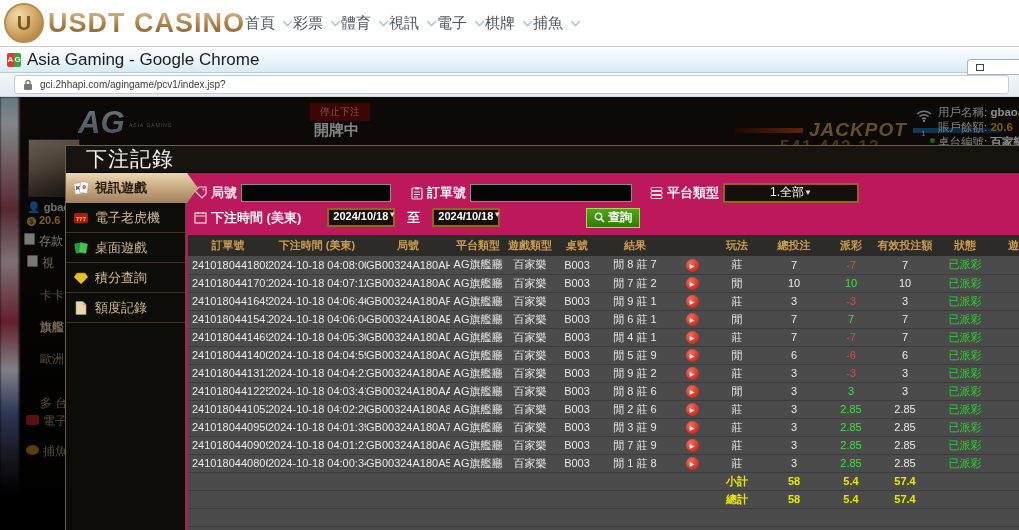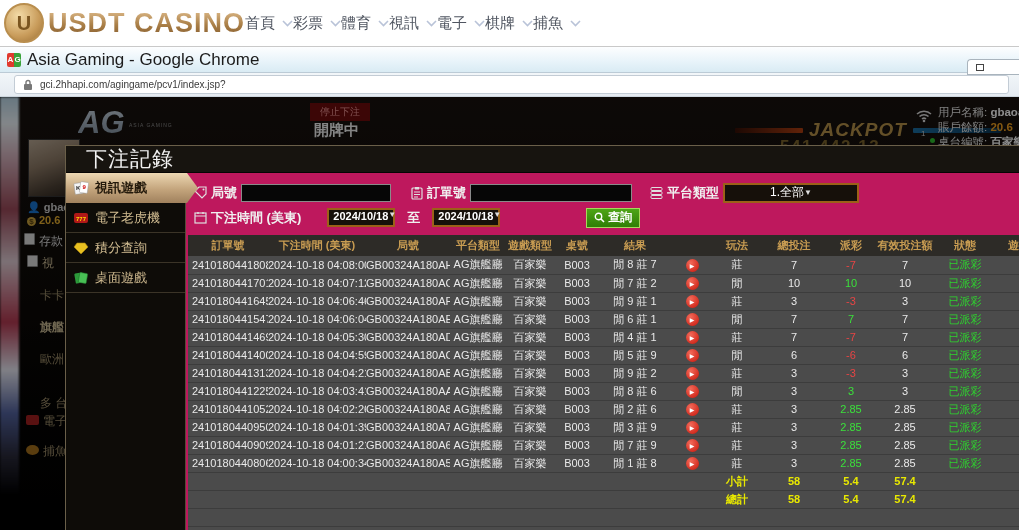--- a/index.html
+++ b/index.html
@@ -256,30 +256,37 @@
           </div>
           <div class="side-item">
             <svg width="16" height="16" viewBox="0 0 16 16">
                 <rect x="1" y="3" width="14" height="10" rx="2" fill="#b01818"></rect>
                 <text x="3" y="10.5" font-size="6" fill="#ffd700" font-weight="bold">777</text>
               </svg>
             <span>電子老虎機</span>
           </div>
           <div class="side-item">
             <svg width="16" height="16" viewBox="0 0 16 16">
+                <rect x="2" y="3" width="8" height="10" rx="1" fill="#2c9a3a" transform="rotate(-10 6 8)"></rect>
+                <rect x="6" y="3" width="8" height="10" rx="1" fill="#48c055" stroke="#1c6b28" stroke-width=".5" transform="rotate(10 10 8)"></rect>
+              </svg>
+            <span>桌面遊戲</span>
+          </div>
+          <div class="side-item">
+            <svg width="16" height="16" viewBox="0 0 16 16">
                 <polygon points="4,3 12,3 15,7 8,14 1,7" fill="#e8c020" stroke="#a88410" stroke-width=".6"></polygon>
               </svg>
             <span>積分查詢</span>
           </div>
           <div class="side-item">
             <svg width="16" height="16" viewBox="0 0 16 16">
-                <rect x="2" y="3" width="8" height="10" rx="1" fill="#2c9a3a" transform="rotate(-10 6 8)"></rect>
-                <rect x="6" y="3" width="8" height="10" rx="1" fill="#48c055" stroke="#1c6b28" stroke-width=".5" transform="rotate(10 10 8)"></rect>
+                <path d="M3 1.5 h7 l3 3 V14.5 H3 Z" fill="#e8d8b0" stroke="#a89868" stroke-width=".6"></path>
+                <path d="M10 1.5 v3 h3" fill="none" stroke="#a89868" stroke-width=".6"></path>
               </svg>
-            <span>桌面遊戲</span>
+            <span>額度記錄</span>
           </div>
         </aside>
 
         <section class="main">
           <div class="filter-form">
             <div class="form-row">
               <div class="grp">
                 <svg width="13" height="13" viewBox="0 0 13 13">
                     <path d="M1 5 L5 1 H12 V8 L8 12 Z" fill="none" stroke="#e0e0e0" stroke-width="1.2"></path>
                     <circle cx="9.5" cy="3.5" r="1" fill="#e0e0e0"></circle>

